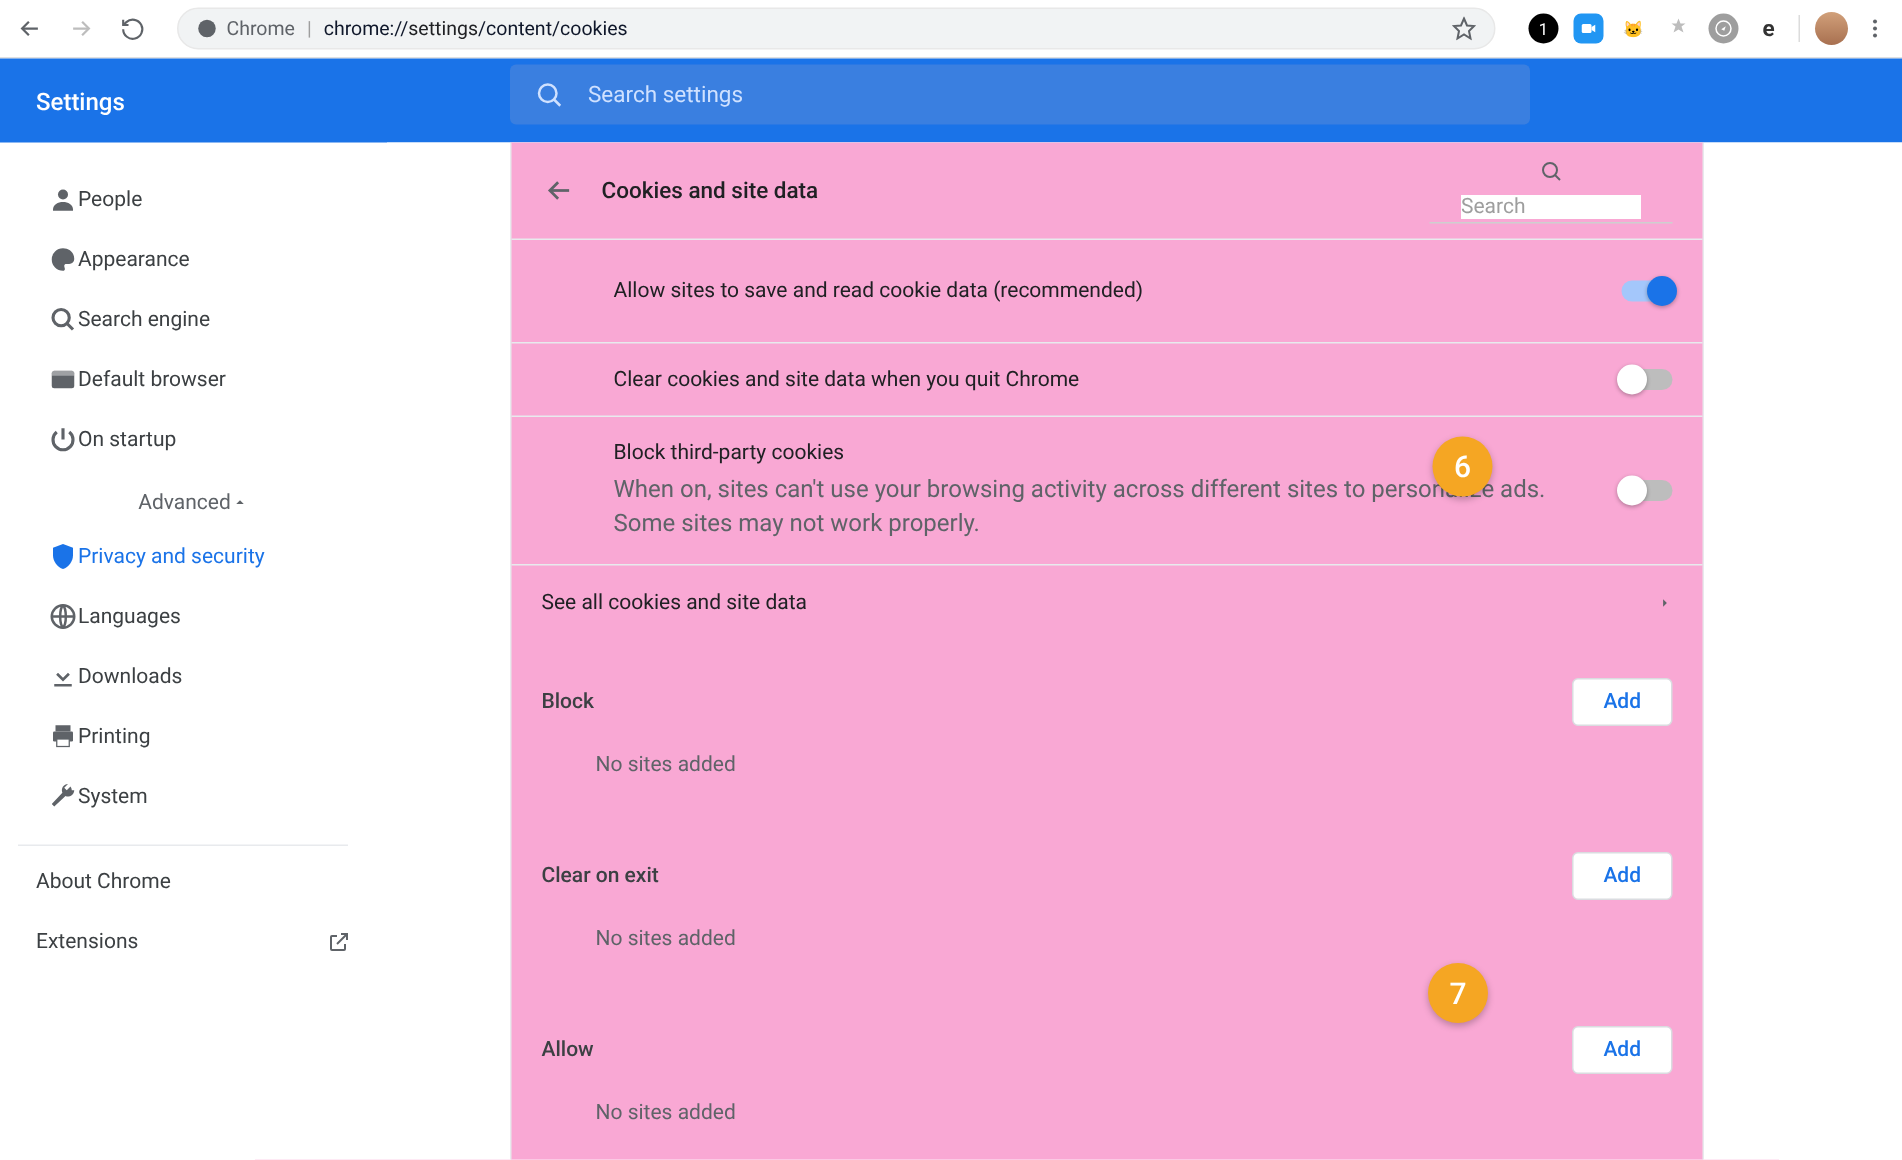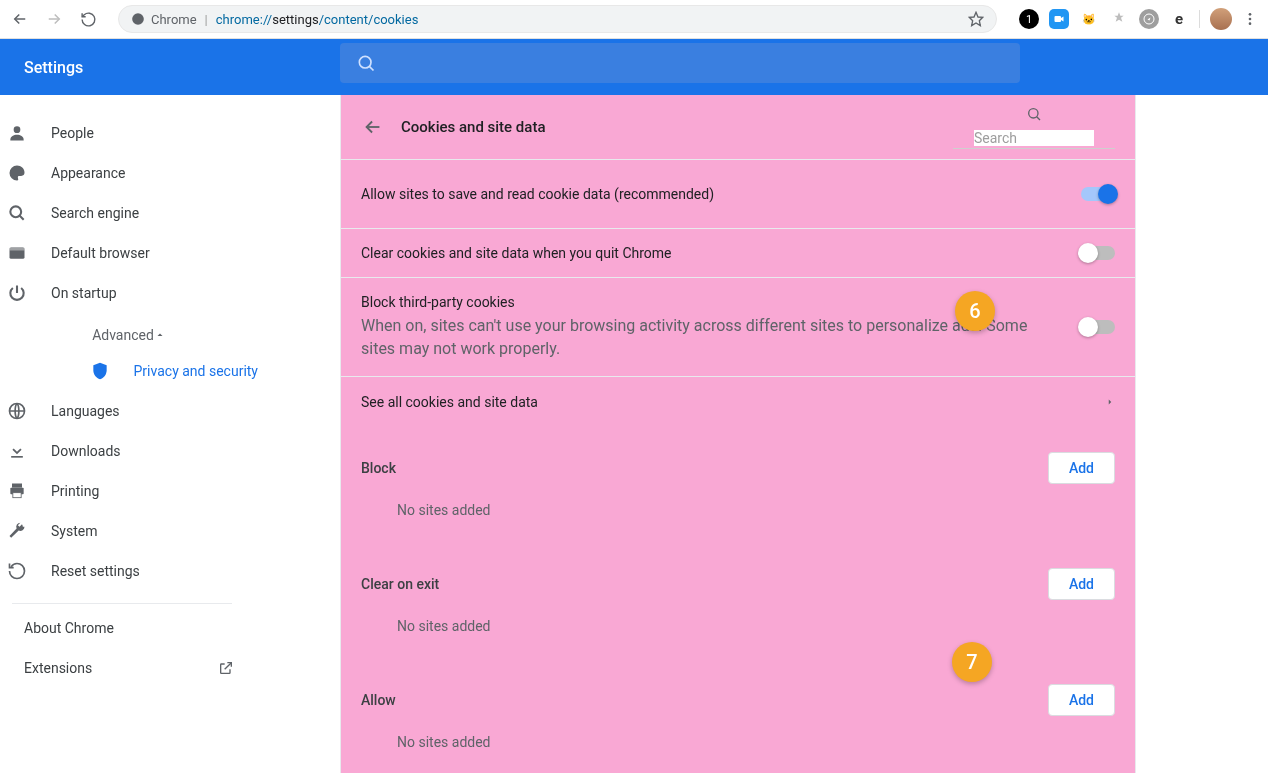--- a/index.html
+++ b/index.html
@@ -5,62 +5,62 @@
   * { box-sizing: border-box; margin: 0; padding: 0; font-family: Roboto, "Segoe UI", Arial, sans-serif; }
   body { width: 1268px; height: 773px; background: #fff; overflow: hidden; color: #202124; }
 
   
   .chrome-bar { height: 39px; display:flex; align-items:center; padding: 0 10px; gap: 14px; border-bottom: 1px solid #e0e0e0; }
   .nav-btn { width:20px; height:20px; display:flex; align-items:center; justify-content:center; color:#5f6368; }
   .nav-btn.disabled { color:#bdbdbd; }
   .omnibox { flex:1; height:28px; background:#f1f3f4; border-radius:14px; display:flex; align-items:center; padding:0 12px; color:#5f6368; font-size:13px; gap:6px; margin-left:6px; border:1px solid #e8e8e8;}
   .omnibox .secure { display:flex; align-items:center; gap:6px; }
   .omnibox .pipe { color:#9e9e9e; margin:0 2px; }
-  .omnibox .url .dim { color:#0369a1; }
+  .omnibox .url .dim { color:#0f172a; }
   .omnibox .url .strong { color:#202124; }
   .ext-icons { display:flex; align-items:center; gap:10px; margin-left:8px; }
   .ext-icons .pill { width:20px; height:20px; border-radius:50%; display:flex; align-items:center; justify-content:center; font-size:11px; }
   .ext-icons .avatar { width:22px; height:22px; border-radius:50%; background:linear-gradient(#d1a07a,#a87050); }
   .ext-icons .divider { width:1px; height:18px; background:#dcdcdc; }
 
   
   .blue-header { height:56px; background:#1a73e8; display:flex; align-items:center; padding:0 24px; }
   .blue-header .title { color:#fff; font-size:16px; font-weight:500; }
   .header-search { margin-left:auto; margin-right:auto; width:680px; height:40px; background:#3a7fe0; border-radius:4px; display:flex; align-items:center; padding:0 16px; gap:16px; color:#c8dcff; position:absolute; left:340px; top:43px; }
   .header-search input { background:transparent; border:none; outline:none; color:#fff; font-size:15px; flex:1; }
   .header-search input::placeholder { color:#cfe1ff; }
 
   .layout { display:flex; height:calc(773px - 35px - 56px); }
 
   
   .sidebar { width:258px; padding-top:18px; font-size:14px; color:#3c4043; border-right:0; background:#fff; }
-  .side-item { height:40px; display:flex; align-items:center; padding-left:7px; gap:24px; cursor:pointer; border-radius:0 20px 20px 0; }
+  .side-item { height:40px; display:flex; align-items:center; padding-left:32px; cursor:pointer; border-radius:0 20px 20px 0; }
   .side-item .ic { width:20px; height:20px; color:#5f6368; display:flex; align-items:center; justify-content:center; }
-  .side-item.active { color:#1a73e8;justify-content:flex-end; }
+  .side-item.active { color:#1a73e8; }
   .side-item.active .ic { color:#1a73e8; }
   .side-section { padding:14px 24px 8px 24px; color:#5f6368; font-size:14px; display:flex; align-items:center; justify-content:center; }
   .side-sep { height:1px; background:#e8eaed; margin:12px 24px 4px 12px; width:220px; }
   .side-plain { height:40px; display:flex; align-items:center; padding-left:24px; color:#3c4043; justify-content:space-between; padding-right:24px; }
 
   
   .main-wrap { flex:1; background:#fff; display:flex; justify-content:flex-start; padding-left:82px; }
   .card { width:796px; background:#f9a8d4; border:1px solid #e8eaed; border-radius:4px; margin-top:0; border-top:none; border-radius:0 0 4px 4px; position:relative; }
   .card-head { height:64px; display:flex; align-items:center; padding:0 20px; gap:16px; }
   .card-head .back { width:24px; height:24px; color:#5f6368; display:flex; align-items:center; justify-content:center; cursor:pointer;}
   .card-head .ttl { font-size:15px; color:#202124; font-weight:500; }
   .card-head .srch { margin-left:auto; display:flex; align-items:center; gap:8px; border-bottom:1px solid #cfcfcf; width:162px; padding-bottom:2px;flex-direction:column;}
   .card-head .srch input { border:none; outline:none; font-size:14px; width:120px; color:#5f6368; }
   .card-head .srch input::placeholder { color:#9e9e9e; }
   .card-head .srch .ic { color:#5f6368; }
 
   .row { min-height:49px; display:flex; align-items:center; padding:14px 20px; border-top:1px solid #e8eaed; }
   .row.first { border-top:1px solid #e8eaed; }
   .row .label { font-size:14px; color:#202124; }
   .row .sub { font-size:16px; color:#5f6368; margin-top:4px; line-height:1.45; }
-  .row .left { flex:1; padding-right:30px;}
+  .row .left { flex:1; padding-right:30px;margin-left:48px;}
   .row .right { display:flex; align-items:center; }
 
   .toggle { width:34px; height:14px; border-radius:8px; position:relative; }
   .toggle .knob { width:20px; height:20px; border-radius:50%; position:absolute; top:-3px; box-shadow:0 1px 3px rgba(0,0,0,.3); }
   .toggle.on { background:#a4c7fb; }
   .toggle.on .knob { background:#1a73e8; right:-3px; }
   .toggle.off { background:#bdbdbd; }
   .toggle.off .knob { background:#fff; left:-3px; }
 
   .link-row { height:50px; display:flex; align-items:center; padding:0 20px; border-top:1px solid #e8eaed; justify-content:space-between; cursor:pointer;}
@@ -150,20 +150,21 @@
 </div>
 
 <div class="blue-header" style="position:relative;">
   <div class="title">Settings</div>
 </div>
 <div class="header-search">
   <svg width="20" height="20" viewBox="0 0 24 24" fill="none" stroke="#cfe1ff" stroke-width="2">
       <circle cx="11" cy="11" r="7"></circle>
       <path d="M21 21l-5-5"></path>
     </svg>
+  <input placeholder="Search settings" style="">
 </div>
 
 <div class="layout">
 
   <div class="sidebar">
     <div class="side-item">
       <span class="ic">
           <svg width="20" height="20" viewBox="0 0 24 24" fill="currentColor">
             <circle cx="12" cy="8" r="4"></circle>
             <path d="M4 20c0-4 4-6 8-6s8 2 8 6v1H4z"></path>
@@ -252,29 +253,20 @@
         </span>
       <span>Printing</span>
     </div>
     <div class="side-item">
       <span class="ic">
           <svg width="20" height="20" viewBox="0 0 24 24" fill="currentColor">
             <path d="M21 7a5 5 0 01-7 4.5L5 20l-2-2 8.5-9A5 5 0 0116 2l-3 3 2 2 3-3c.6.9 1 2 1 3z"></path>
           </svg>
         </span>
       <span>System</span>
-    </div>
-    <div class="side-item">
-      <span class="ic">
-          <svg width="20" height="20" viewBox="0 0 24 24" fill="none" stroke="currentColor" stroke-width="2">
-            <path d="M3 12a9 9 0 109-9c-3 0-5.5 1.5-7 4"></path>
-            <path d="M3 3v5h5"></path>
-          </svg>
-        </span>
-      <span>Reset settings</span>
     </div>
 
     <div class="side-sep"></div>
     <div class="side-plain">
       <span>About Chrome</span>
     </div>
     <div class="side-plain">
       <span>Extensions</span>
       <span style="color:#5f6368;">
           <svg width="16" height="16" viewBox="0 0 24 24" fill="none" stroke="currentColor" stroke-width="2">

